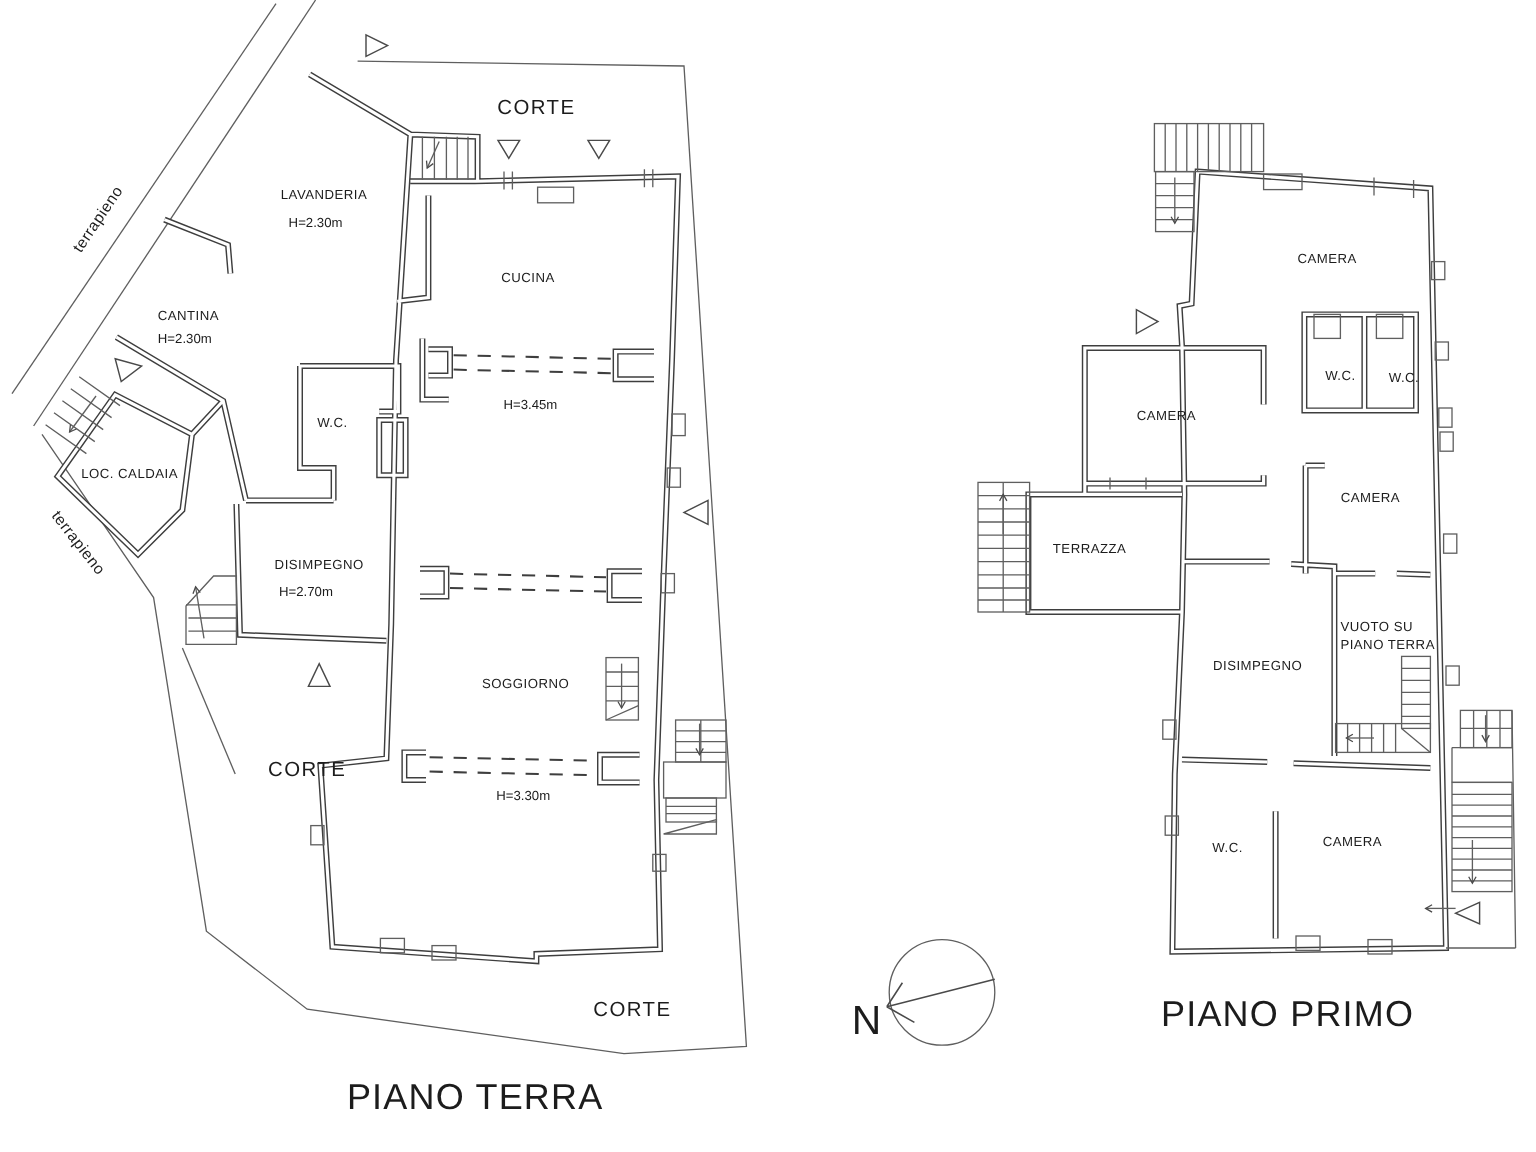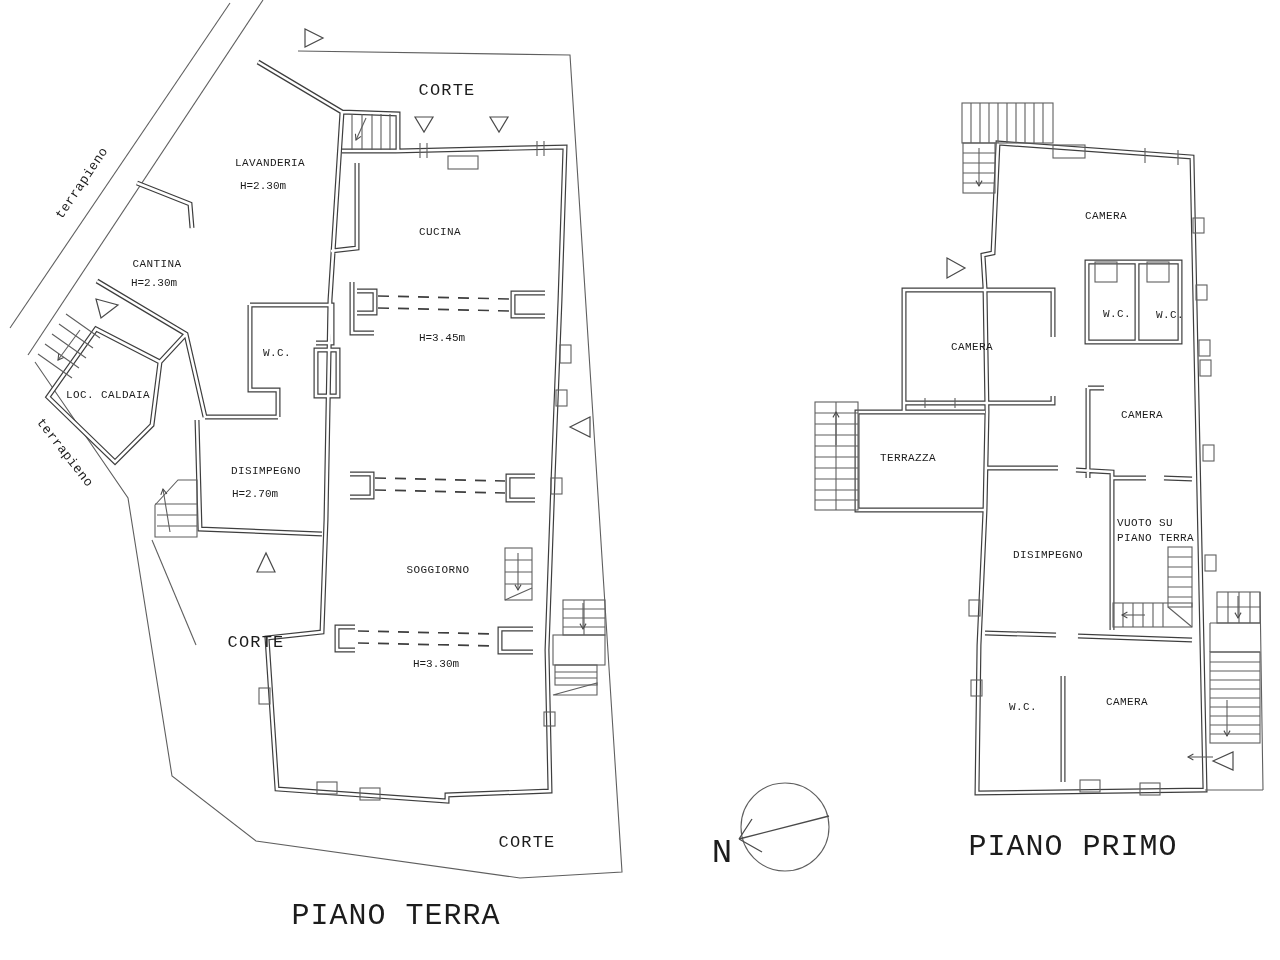--- a/index.html
+++ b/index.html
@@ -1,17 +1,17 @@
 <!DOCTYPE html>
 <html><head>
 <meta charset="utf-8">
 <style>
   html,body{margin:0;padding:0;background:#fff;}
   .stage{width:1280px;height:960px;background:#fff;position:relative;overflow:hidden;
-         font-family:Liberation Mono, monospace;}
+         font-family:Liberation Sans, sans-serif;}
   svg{display:block}
   .wallO{fill:none;stroke:#3e3e3e;stroke-width:5;stroke-linejoin:miter;stroke-linecap:butt;}
   .wallI{fill:none;stroke:#ffffff;stroke-width:2.6;stroke-linejoin:miter;stroke-linecap:butt;}
   .thin{fill:none;stroke:#5f5f5f;stroke-width:1.1;}
   .thin2{fill:none;stroke:#4a4a4a;stroke-width:1.3;}
   .dash{fill:none;stroke:#3e3e3e;stroke-width:1.7;stroke-dasharray:11 9;}
   .tri{fill:none;stroke:#4a4a4a;stroke-width:1.2;}
   text{fill:#1c1c1c;}
   .room{font-size:11px;letter-spacing:.4px;}
   .hnote{font-size:11px;}

